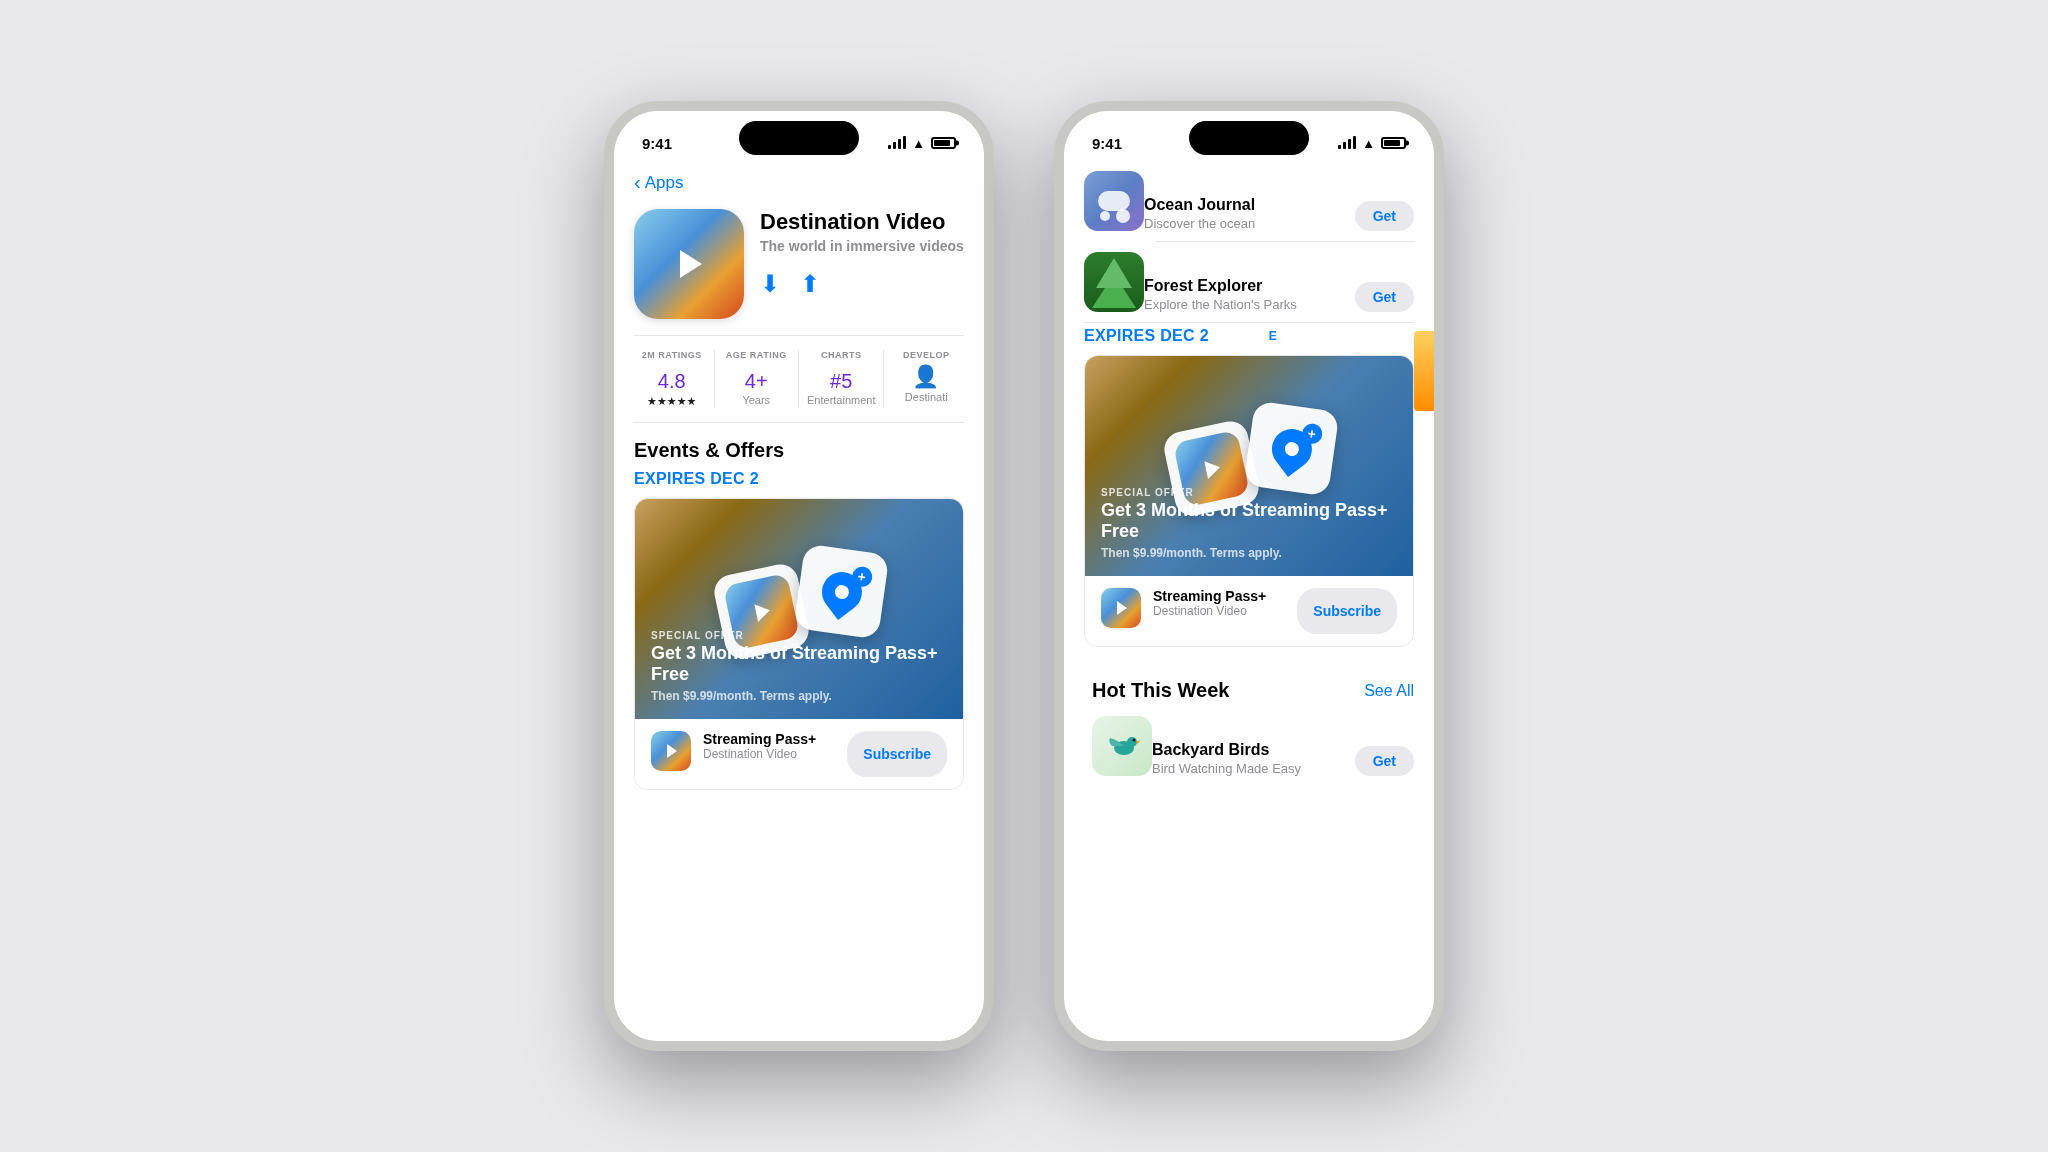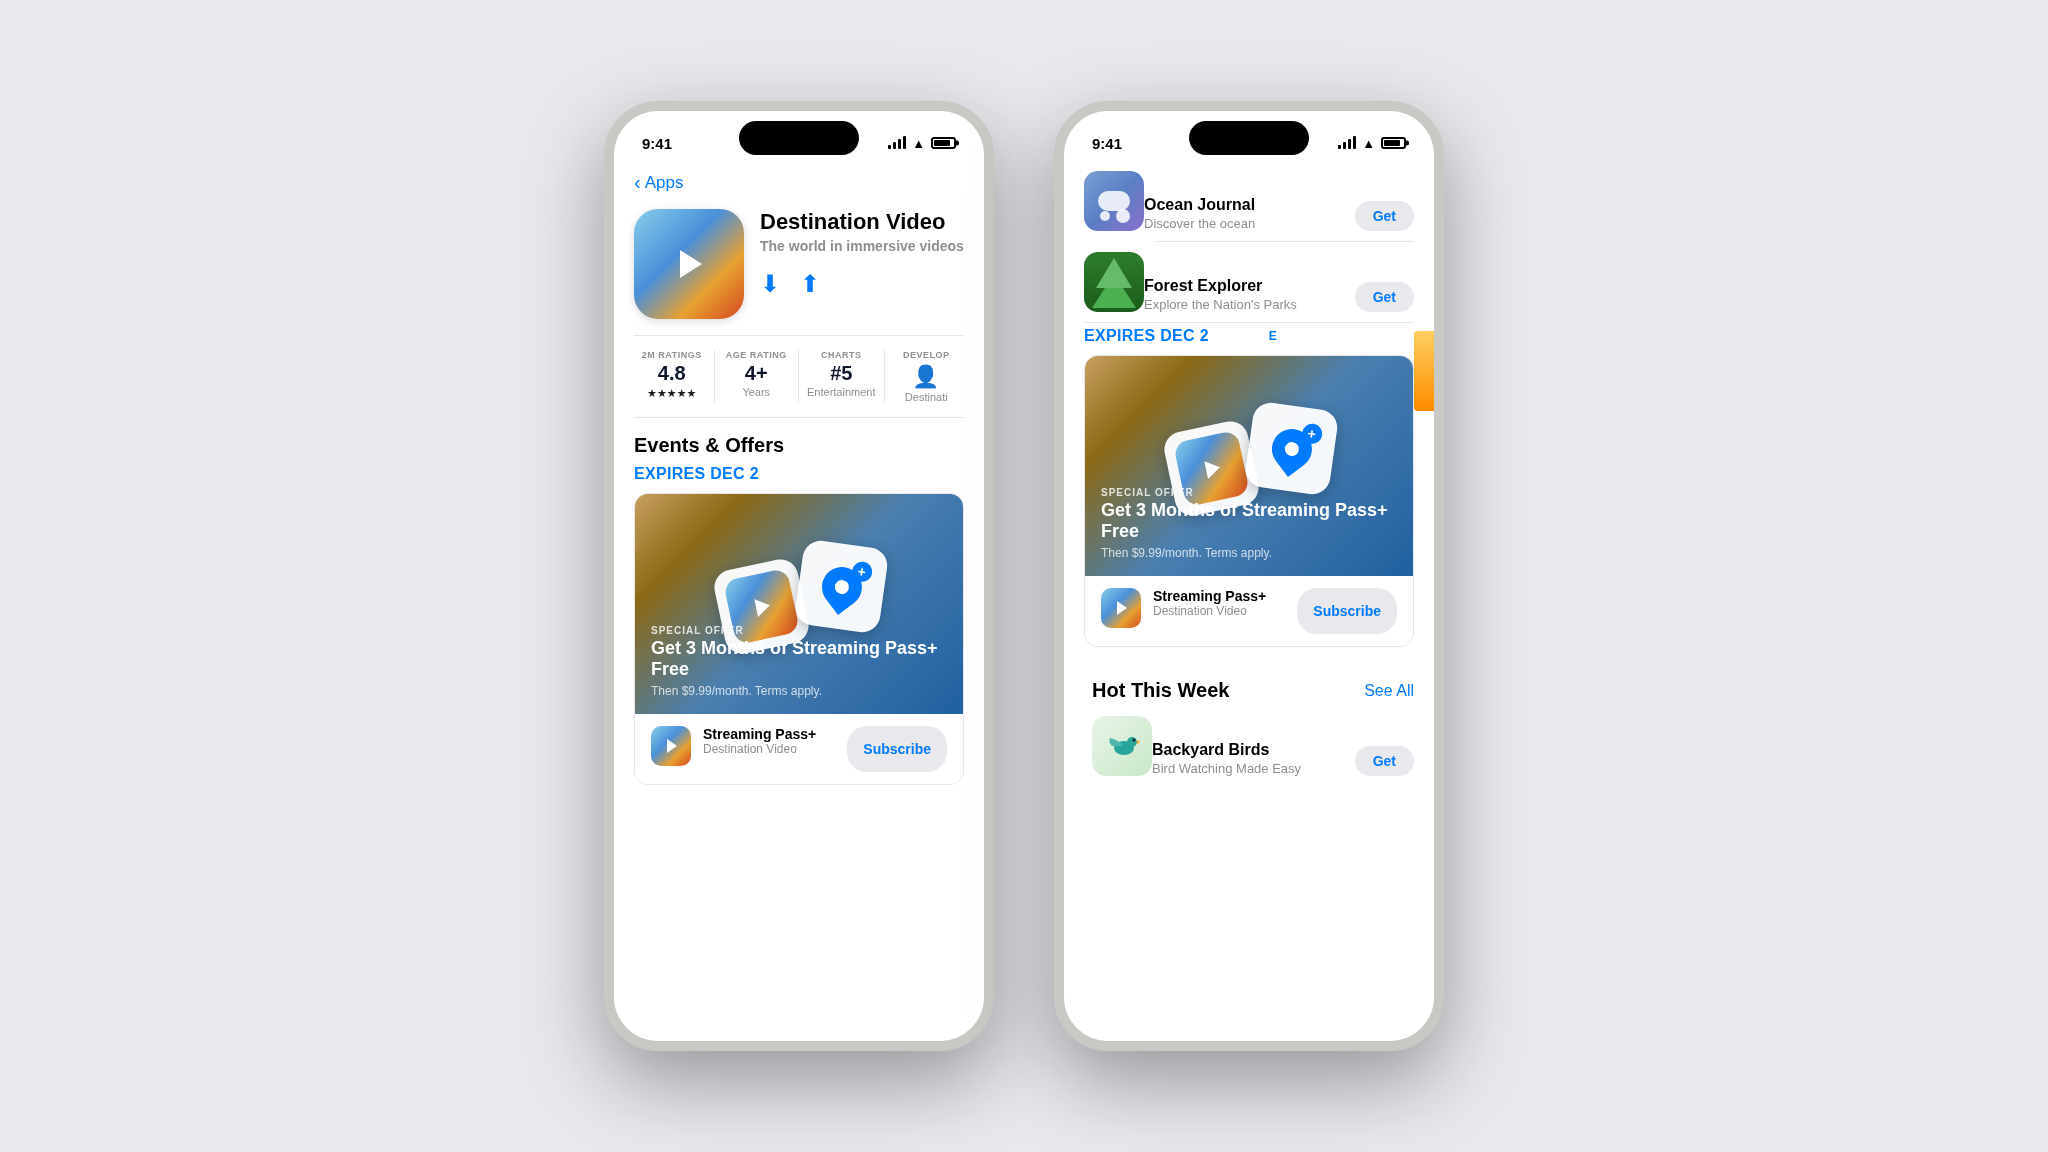--- a/index.html
+++ b/index.html
@@ -205,41 +205,40 @@
     .divider {
       height: 1px;
       background: #e5e5ea;
       margin: 0 20px;
     }
 
     .ratings-row {
       display: flex;
       padding: 14px 16px;
       gap: 0;
-      justify-content: flex-end;
     }
     .rating-item {
       flex: 1;
       text-align: center;
       border-right: 1px solid #e5e5ea;
       padding: 0 8px;
     }
     .rating-item:last-child { border-right: none; }
     .rating-label {
       font-size: 9px;
       font-weight: 600;
       color: #8e8e93;
       text-transform: uppercase;
       letter-spacing: 0.5px;
     }
     .rating-value {
       font-size: 20px;
-      font-weight: 700;
-      color: #0f172a;
-      margin-top: 2px;
+      font-weight: 400;
+      color: #6d28d9;
+      margin-top: 10px;
     }
     .rating-sub {
       font-size: 11px;
       color: #8e8e93;
       margin-top: 1px;
     }
     .stars {
       color: #1c1c1e;
       font-size: 11px;
       margin-top: 2px;
@@ -295,20 +294,21 @@
       font-size: 18px;
       font-weight: 700;
       color: #fff;
       margin-top: 2px;
       line-height: 1.2;
     }
     .offer-sub {
       font-size: 12px;
       color: rgba(255,255,255,0.75);
       margin-top: 3px;
+      font-weight: bold;
     }
 
     .event-bottom {
       background: #fff;
       padding: 12px 16px;
       display: flex;
       align-items: flex-start;
       gap: 12px;
     }
     .small-app-icon {

